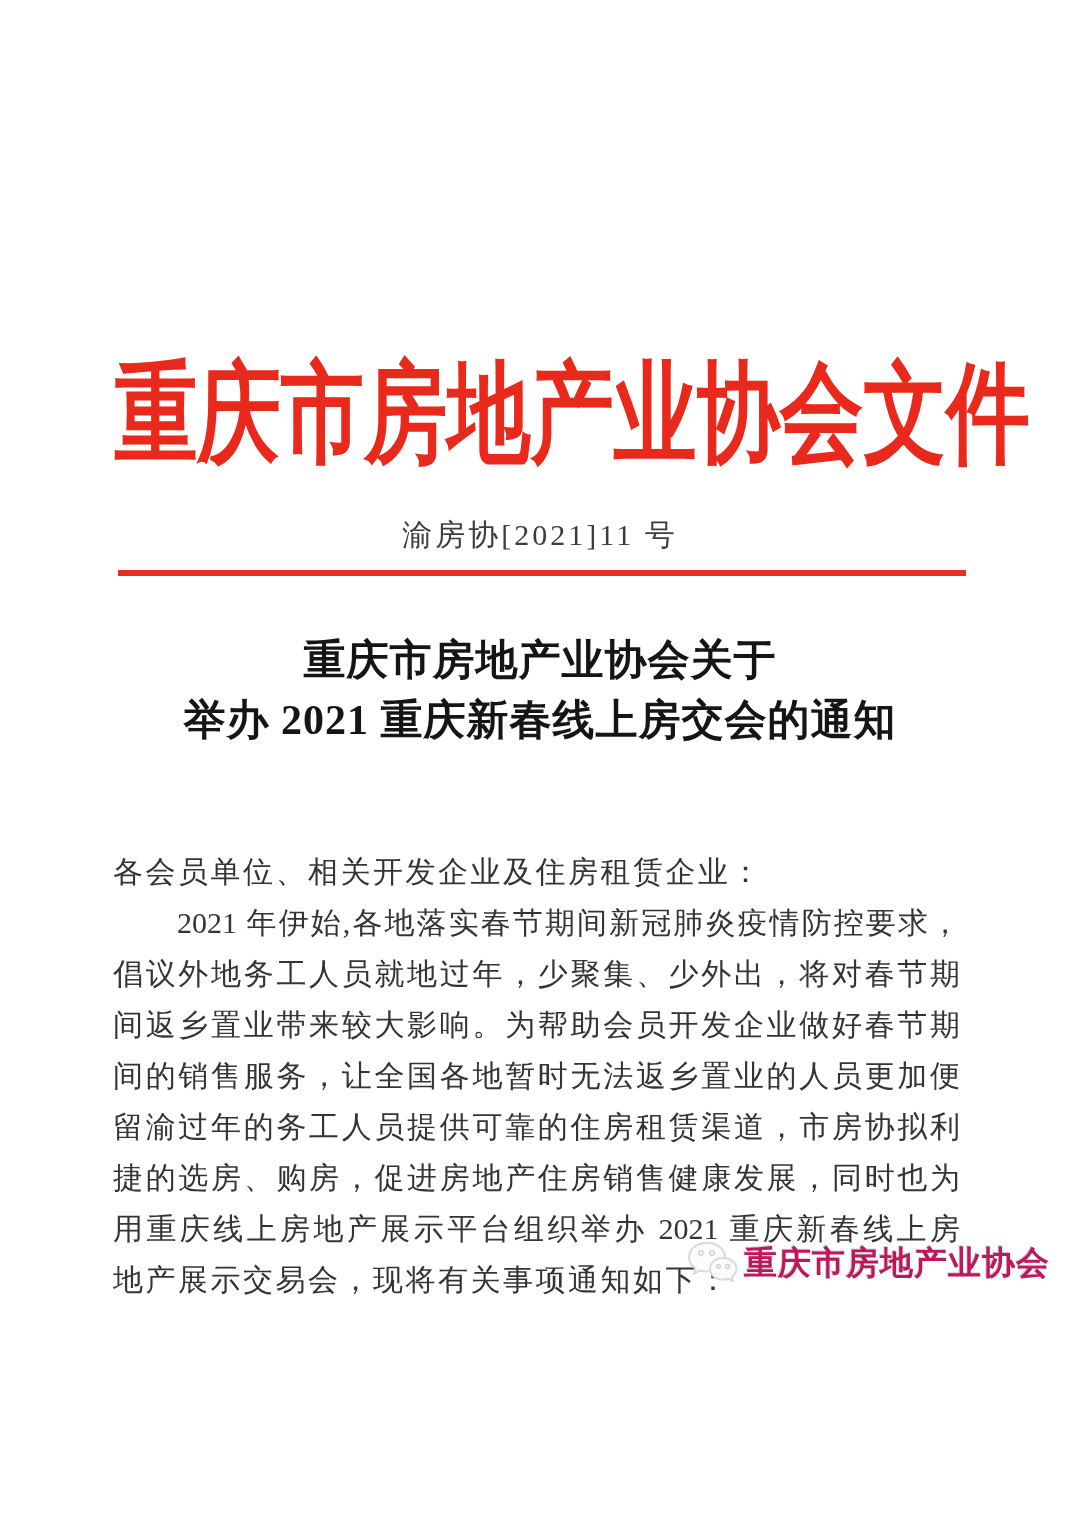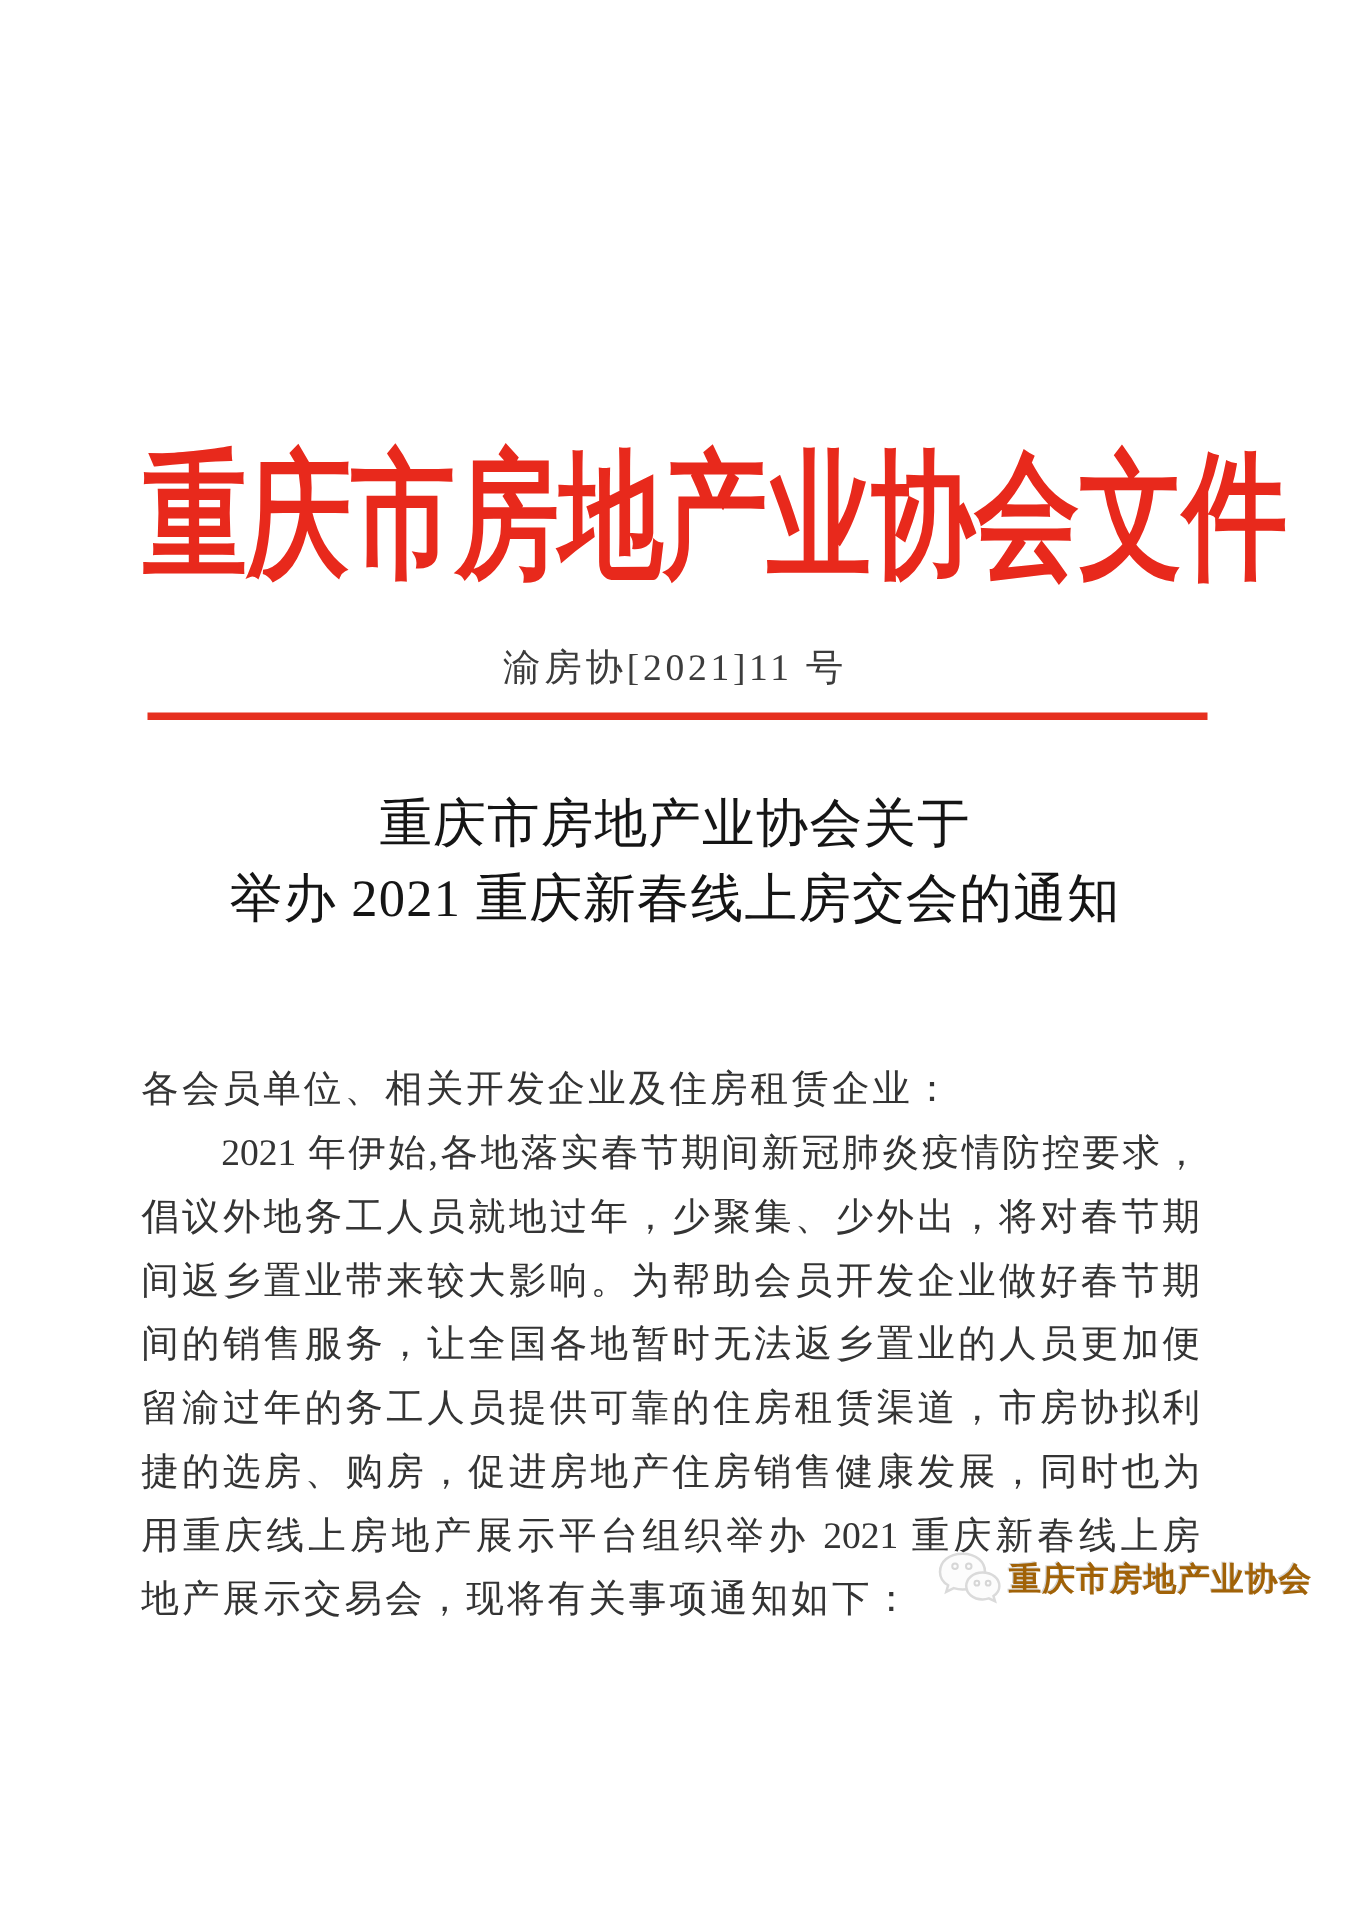--- a/index.html
+++ b/index.html
@@ -49,21 +49,21 @@
     width: 848px;
     height: 6px;
     background: #e6301f;
   }
 
   
   .doc-title {
     margin-top: 54px;
     text-align: center;
     color: #151515;
-    font-weight: normal;
+    font-weight: bold;
     font-size: 42px;
     line-height: 60px;
     letter-spacing: 1px;
     font-family: "Liberation Serif", "DejaVu Serif", serif;
   }
 
   
   .body {
     margin-top: 96px;
     padding-left: 113px;
@@ -116,24 +116,24 @@
     display: flex;
     align-items: center;
     gap: 6px;
   }
   .wm-icon {
     width: 52px;
     height: 46px;
     display: inline-block;
   }
   .wm-text {
-    font-size: 26px;
+    font-size: 33px;
     font-weight: bold;
     letter-spacing: 1px;
-    color: #a16207;
+    color: #be185d;
     text-shadow: -1px -1px 0 #d4d4d4, 1px 1px 0 #ffffff;
     font-family: "Liberation Sans", "DejaVu Sans", sans-serif;
     white-space: nowrap;
   }
 </style>
 </head>
 <body>
 
 <div class="page">
 

